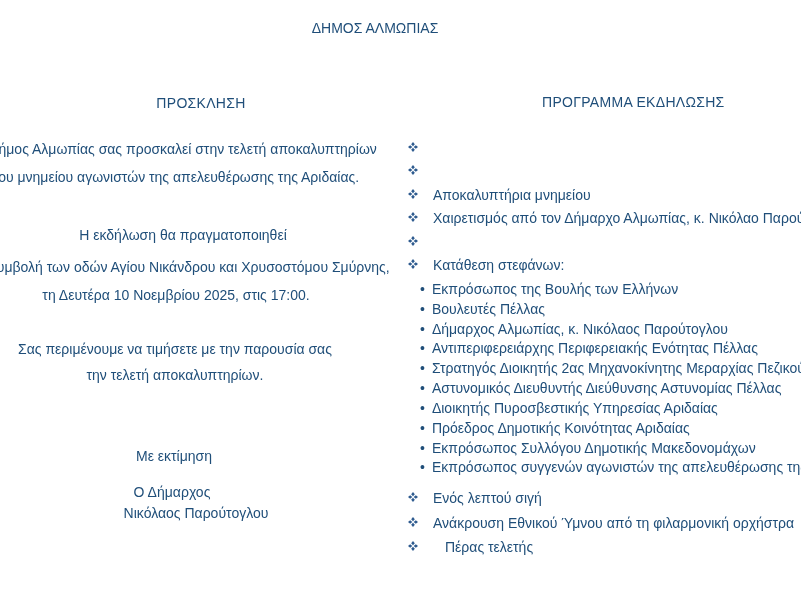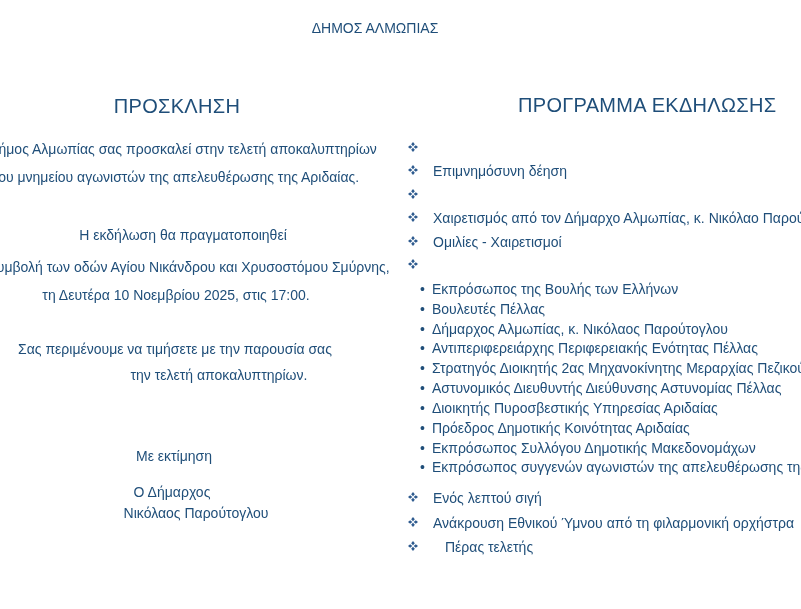--- a/index.html
+++ b/index.html
@@ -8,21 +8,21 @@
     width:801px;
     height:609px;
     background:#ffffff;
     font-family:Liberation Sans, sans-serif;
     font-size:14px;
     color:#1F4E79;
     overflow:hidden;
   }
   .abs { position:absolute; white-space:nowrap; }
   .ctr { transform:translateX(-50%); }
-  .heading { font-size:20px; letter-spacing:0.3px; }
+  .heading { font-size:14px; letter-spacing:0.3px;margin-left:24px; }
   .ditem {
     position:absolute;
     left:408px;
     display:flex;
     align-items:flex-start;
     white-space:nowrap;
     line-height:16px;
   }
   .ditem .bullet-icon {
     flex:0 0 auto;
@@ -57,62 +57,62 @@
     <div class="abs ctr heading" style="left:177px; top:95px;">ΠΡΟΣΚΛΗΣΗ</div>
 
     <div class="abs ctr" style="left:176px; top:141px;">Ο  Δήμος Αλμωπίας σας προσκαλεί στην τελετή αποκαλυπτηρίων</div>
     <div class="abs ctr" style="left:176px; top:169px;">του μνημείου αγωνιστών της απελευθέρωσης της Αριδαίας.</div>
 
     <div class="abs ctr" style="left:183px; top:227px;">Η εκδήλωση θα πραγματοποιηθεί</div>
     <div class="abs ctr" style="left:176px; top:259px;">στη συμβολή των οδών Αγίου Νικάνδρου και Χρυσοστόμου Σμύρνης,</div>
     <div class="abs ctr" style="left:176px; top:287px;">τη Δευτέρα 10 Νοεμβρίου 2025, στις 17:00.</div>
 
     <div class="abs ctr" style="left:175px; top:341px;">Σας περιμένουμε να τιμήσετε με την παρουσία σας</div>
-    <div class="abs ctr" style="left:175px; top:367px;margin-left:44px;">την τελετή αποκαλυπτηρίων.</div>
+    <div class="abs ctr" style="left:175px; top:367px;">την τελετή αποκαλυπτηρίων.</div>
 
     <div class="abs ctr" style="left:174px; top:448px;">Με εκτίμηση</div>
     <div class="abs ctr" style="left:172px; top:484px;">Ο Δήμαρχος</div>
     <div class="abs ctr" style="left:172px; top:505px;padding-left:48px;">Νικόλαος Παρούτογλου</div>
   </div>
 
   <div>
     <div class="abs heading" style="left:518px; top:94px;">ΠΡΟΓΡΑΜΜΑ ΕΚΔΗΛΩΣΗΣ</div>
 
     <div class="ditem" style="top:140px;">
       <svg class="bullet-icon" viewBox="0 0 12 12">
           <path fill="currentColor" d="M6 0 L8.2 2.6 L6 5.2 L3.8 2.6 Z M0 6 L2.6 3.8 L5.2 6 L2.6 8.2 Z M6.8 6 L9.4 3.8 L12 6 L9.4 8.2 Z M6 6.8 L8.2 9.4 L6 12 L3.8 9.4 Z"></path>
         </svg>
     </div>
     <div class="ditem" style="top:163px;">
       <svg class="bullet-icon" viewBox="0 0 12 12">
           <path fill="currentColor" d="M6 0 L8.2 2.6 L6 5.2 L3.8 2.6 Z M0 6 L2.6 3.8 L5.2 6 L2.6 8.2 Z M6.8 6 L9.4 3.8 L12 6 L9.4 8.2 Z M6 6.8 L8.2 9.4 L6 12 L3.8 9.4 Z"></path>
         </svg>
-      <span>Επιμνημόσυνη δέηση</span>
     </div>
     <div class="ditem" style="top:187px;">
       <svg class="bullet-icon" viewBox="0 0 12 12">
           <path fill="currentColor" d="M6 0 L8.2 2.6 L6 5.2 L3.8 2.6 Z M0 6 L2.6 3.8 L5.2 6 L2.6 8.2 Z M6.8 6 L9.4 3.8 L12 6 L9.4 8.2 Z M6 6.8 L8.2 9.4 L6 12 L3.8 9.4 Z"></path>
         </svg>
+      <span>Αποκαλυπτήρια μνημείου</span>
     </div>
     <div class="ditem" style="top:210px;">
       <svg class="bullet-icon" viewBox="0 0 12 12">
           <path fill="currentColor" d="M6 0 L8.2 2.6 L6 5.2 L3.8 2.6 Z M0 6 L2.6 3.8 L5.2 6 L2.6 8.2 Z M6.8 6 L9.4 3.8 L12 6 L9.4 8.2 Z M6 6.8 L8.2 9.4 L6 12 L3.8 9.4 Z"></path>
         </svg>
       <span>Χαιρετισμός από τον Δήμαρχο Αλμωπίας, κ. Νικόλαο Παρούτογλου</span>
     </div>
     <div class="ditem" style="top:234px;">
       <svg class="bullet-icon" viewBox="0 0 12 12">
           <path fill="currentColor" d="M6 0 L8.2 2.6 L6 5.2 L3.8 2.6 Z M0 6 L2.6 3.8 L5.2 6 L2.6 8.2 Z M6.8 6 L9.4 3.8 L12 6 L9.4 8.2 Z M6 6.8 L8.2 9.4 L6 12 L3.8 9.4 Z"></path>
         </svg>
-      <span>Ομιλίες -  Χαιρετισμοί</span>
     </div>
     <div class="ditem" style="top:257px;">
       <svg class="bullet-icon" viewBox="0 0 12 12">
           <path fill="currentColor" d="M6 0 L8.2 2.6 L6 5.2 L3.8 2.6 Z M0 6 L2.6 3.8 L5.2 6 L2.6 8.2 Z M6.8 6 L9.4 3.8 L12 6 L9.4 8.2 Z M6 6.8 L8.2 9.4 L6 12 L3.8 9.4 Z"></path>
         </svg>
+      <span>Κατάθεση στεφάνων:</span>
     </div>
 
     <div class="subitem" style="top:281px;">
       <span class="dot">•</span>
       <span>Εκπρόσωπος της Βουλής των Ελλήνων</span>
     </div>
     <div class="subitem" style="top:301px;">
       <span class="dot">•</span>
       <span>Βουλευτές Πέλλας</span>
     </div>

